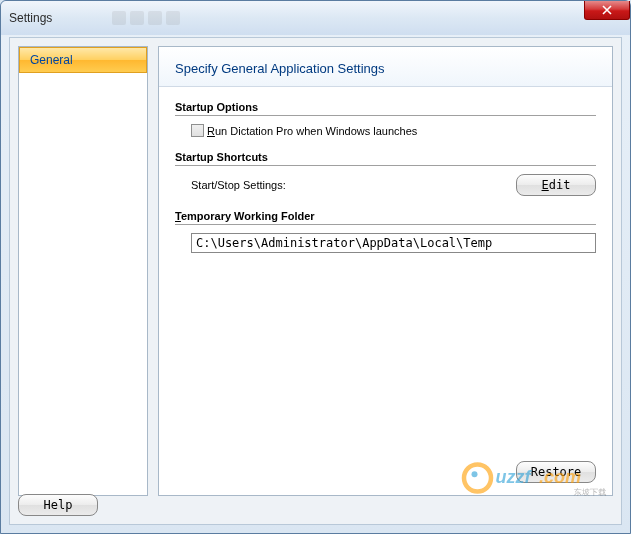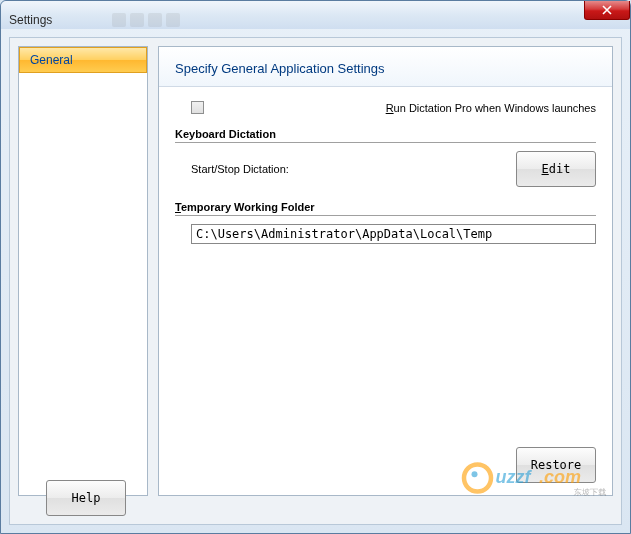--- a/index.html
+++ b/index.html
@@ -14,24 +14,25 @@
 }
 .window {
   width: 631px;
   height: 534px;
   background: linear-gradient(to bottom, #e8f0f8 0%, #dae6f2 100%);
   border: 1px solid #5a7ca0;
   border-radius: 6px 6px 0 0;
   position: relative;
 }
 .titlebar {
-  height: 28px;
+  height: 34px;
   background: linear-gradient(to bottom, #f0f5fb 0%, #dce8f4 50%, #cfdef0 100%);
   border-radius: 6px 6px 0 0;
   display: flex;
+  align-items: center;
   padding: 12px 8px;
   position: relative;
 }
 .titlebar-text {
   color: #2a2a2a;
   font-size: 12px;
 }
 .close-btn {
   position: absolute;
   right: 0;
@@ -119,50 +120,48 @@
   color: #000;
   border-bottom: 1px solid #a0a0a0;
   padding-bottom: 2px;
   margin-bottom: 8px;
 }
 .section-body {
   padding-left: 16px;
   display: flex;
   align-items: center;
   gap: 3px;
-  justify-content: space-between;
 }
 .checkbox {
   width: 13px;
   height: 13px;
   border: 1px solid #8e8f8f;
   background: linear-gradient(to bottom, #f0f0f0, #e0e0e0);
   cursor: pointer;
 }
 .checkbox-label {
   color: #000;
 }
 .kb-row {
   display: flex;
   align-items: center;
   padding-left: 16px;
 }
 .kb-label { width: 140px; }
 .kb-value { width: 140px; }
 .btn {
-  height: 36px;
+  height: 22px;
   min-width: 80px;
   background: linear-gradient(to bottom, #fdfdfd 0%, #ececec 50%, #e0e0e0 51%, #ebebeb 100%);
   border: 1px solid #888;
-  border-radius: 3px;
+  border-radius: 8px;
   font-family: "SimSun", monospace;
   font-size: 12px;
   cursor: pointer;
   padding: 0 10px;
-  margin-left: 28px;
 }
 .folder-row {
   display: flex;
   align-items: flex-start;
   padding-left: 16px;
   gap: 8px;
 }
 .folder-input {
   flex: 1;
   height: 20px;
@@ -220,30 +219,31 @@
       <div class="sidebar">
         <div class="sidebar-item">
           <span>General</span>
         </div>
       </div>
 
       <div class="content-panel">
         <div class="panel-header">Specify General Application Settings</div>
 
         <div class="section">
+          <div class="section-title">Startup Options</div>
           <div class="section-body">
             <div class="checkbox"></div>
             <span class="checkbox-label"><span style="text-decoration:underline">R</span><span>un Dictation Pro when Windows launches</span></span>
           </div>
         </div>
 
         <div class="section">
-          <div class="section-title">Keyboard Dictation</div>
+          <div class="section-title">Startup Shortcuts</div>
           <div class="kb-row">
-            <span class="kb-label">Start/Stop Dictation:</span>
+            <span class="kb-label">Start/Stop Settings:</span>
             <div style="flex:1"></div>
             <button class="btn"><span style="text-decoration:underline">E</span>dit</button>
           </div>
         </div>
 
         <div class="section">
           <div class="section-title"><span style="text-decoration:underline">T</span>emporary Working Folder</div>
           <div class="folder-row">
             <input class="folder-input" type="text" value="C:\Users\Administrator\AppData\Local\Temp" style="">
           </div>

